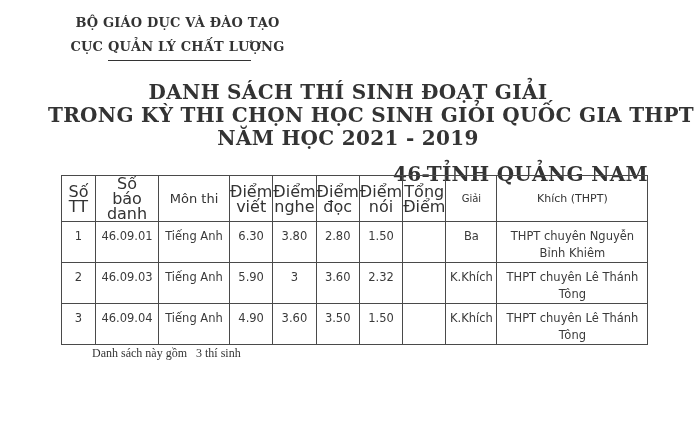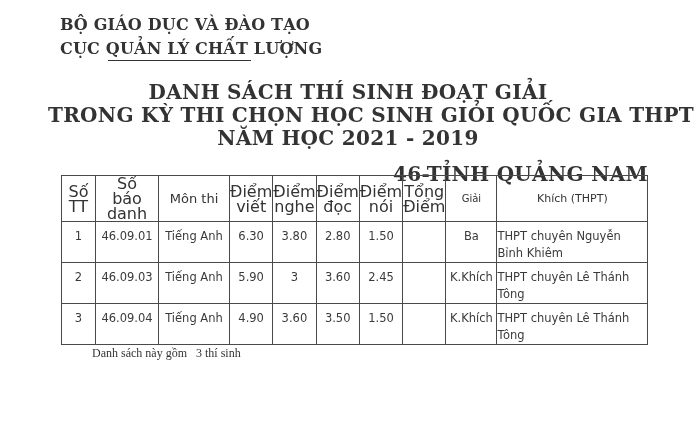--- a/index.html
+++ b/index.html
@@ -17,21 +17,21 @@
   .serif {
     font-family: "DejaVu Serif", "Liberation Serif", serif;
     font-weight: bold;
     color: #333333;
   }
   .org {
     position: absolute;
     left: 60px;
     width: 235px;
     text-align: center;
-    font-size: 16px;
+    font-size: 13px;
     letter-spacing: 0.2px;
     white-space: nowrap;
   }
   .org-1 { top: 15px; }
   .org-2 { top: 39px; }
   .org-underline {
     position: absolute;
     left: 108px;
     top: 60px;
     width: 143px;
@@ -77,21 +77,21 @@
     color: #333;
   }
   table.results td {
     height: 41px;
     vertical-align: top;
     padding-top: 6px;
     line-height: 17px;
     box-sizing: border-box;
   }
   td.c { text-align: center; }
-  td.school { text-align: left; padding-left: 2px; padding-right: 4px; }
+  td.school { text-align: center; padding-left: 2px; padding-right: 4px; }
   .footer {
     position: absolute;
     left: 92px;
     top: 346px;
     font-family: Liberation Serif, serif;
     font-size: 12px;
     color: #333;
     white-space: pre;
   }
 </style>
@@ -147,21 +147,21 @@
       <td class="c">Ba</td>
       <td class="school">THPT chuyên Nguyễn Bỉnh Khiêm</td>
     </tr>
     <tr>
       <td class="c">2</td>
       <td class="c">46.09.03</td>
       <td class="c">Tiếng Anh</td>
       <td class="c">5.90</td>
       <td class="c">3</td>
       <td class="c">3.60</td>
-      <td class="c">2.45</td>
+      <td class="c">2.32</td>
       <td class="c"></td>
       <td class="c">K.Khích</td>
       <td class="school">THPT chuyên Lê Thánh Tông</td>
     </tr>
     <tr>
       <td class="c">3</td>
       <td class="c">46.09.04</td>
       <td class="c">Tiếng Anh</td>
       <td class="c">4.90</td>
       <td class="c">3.60</td>

